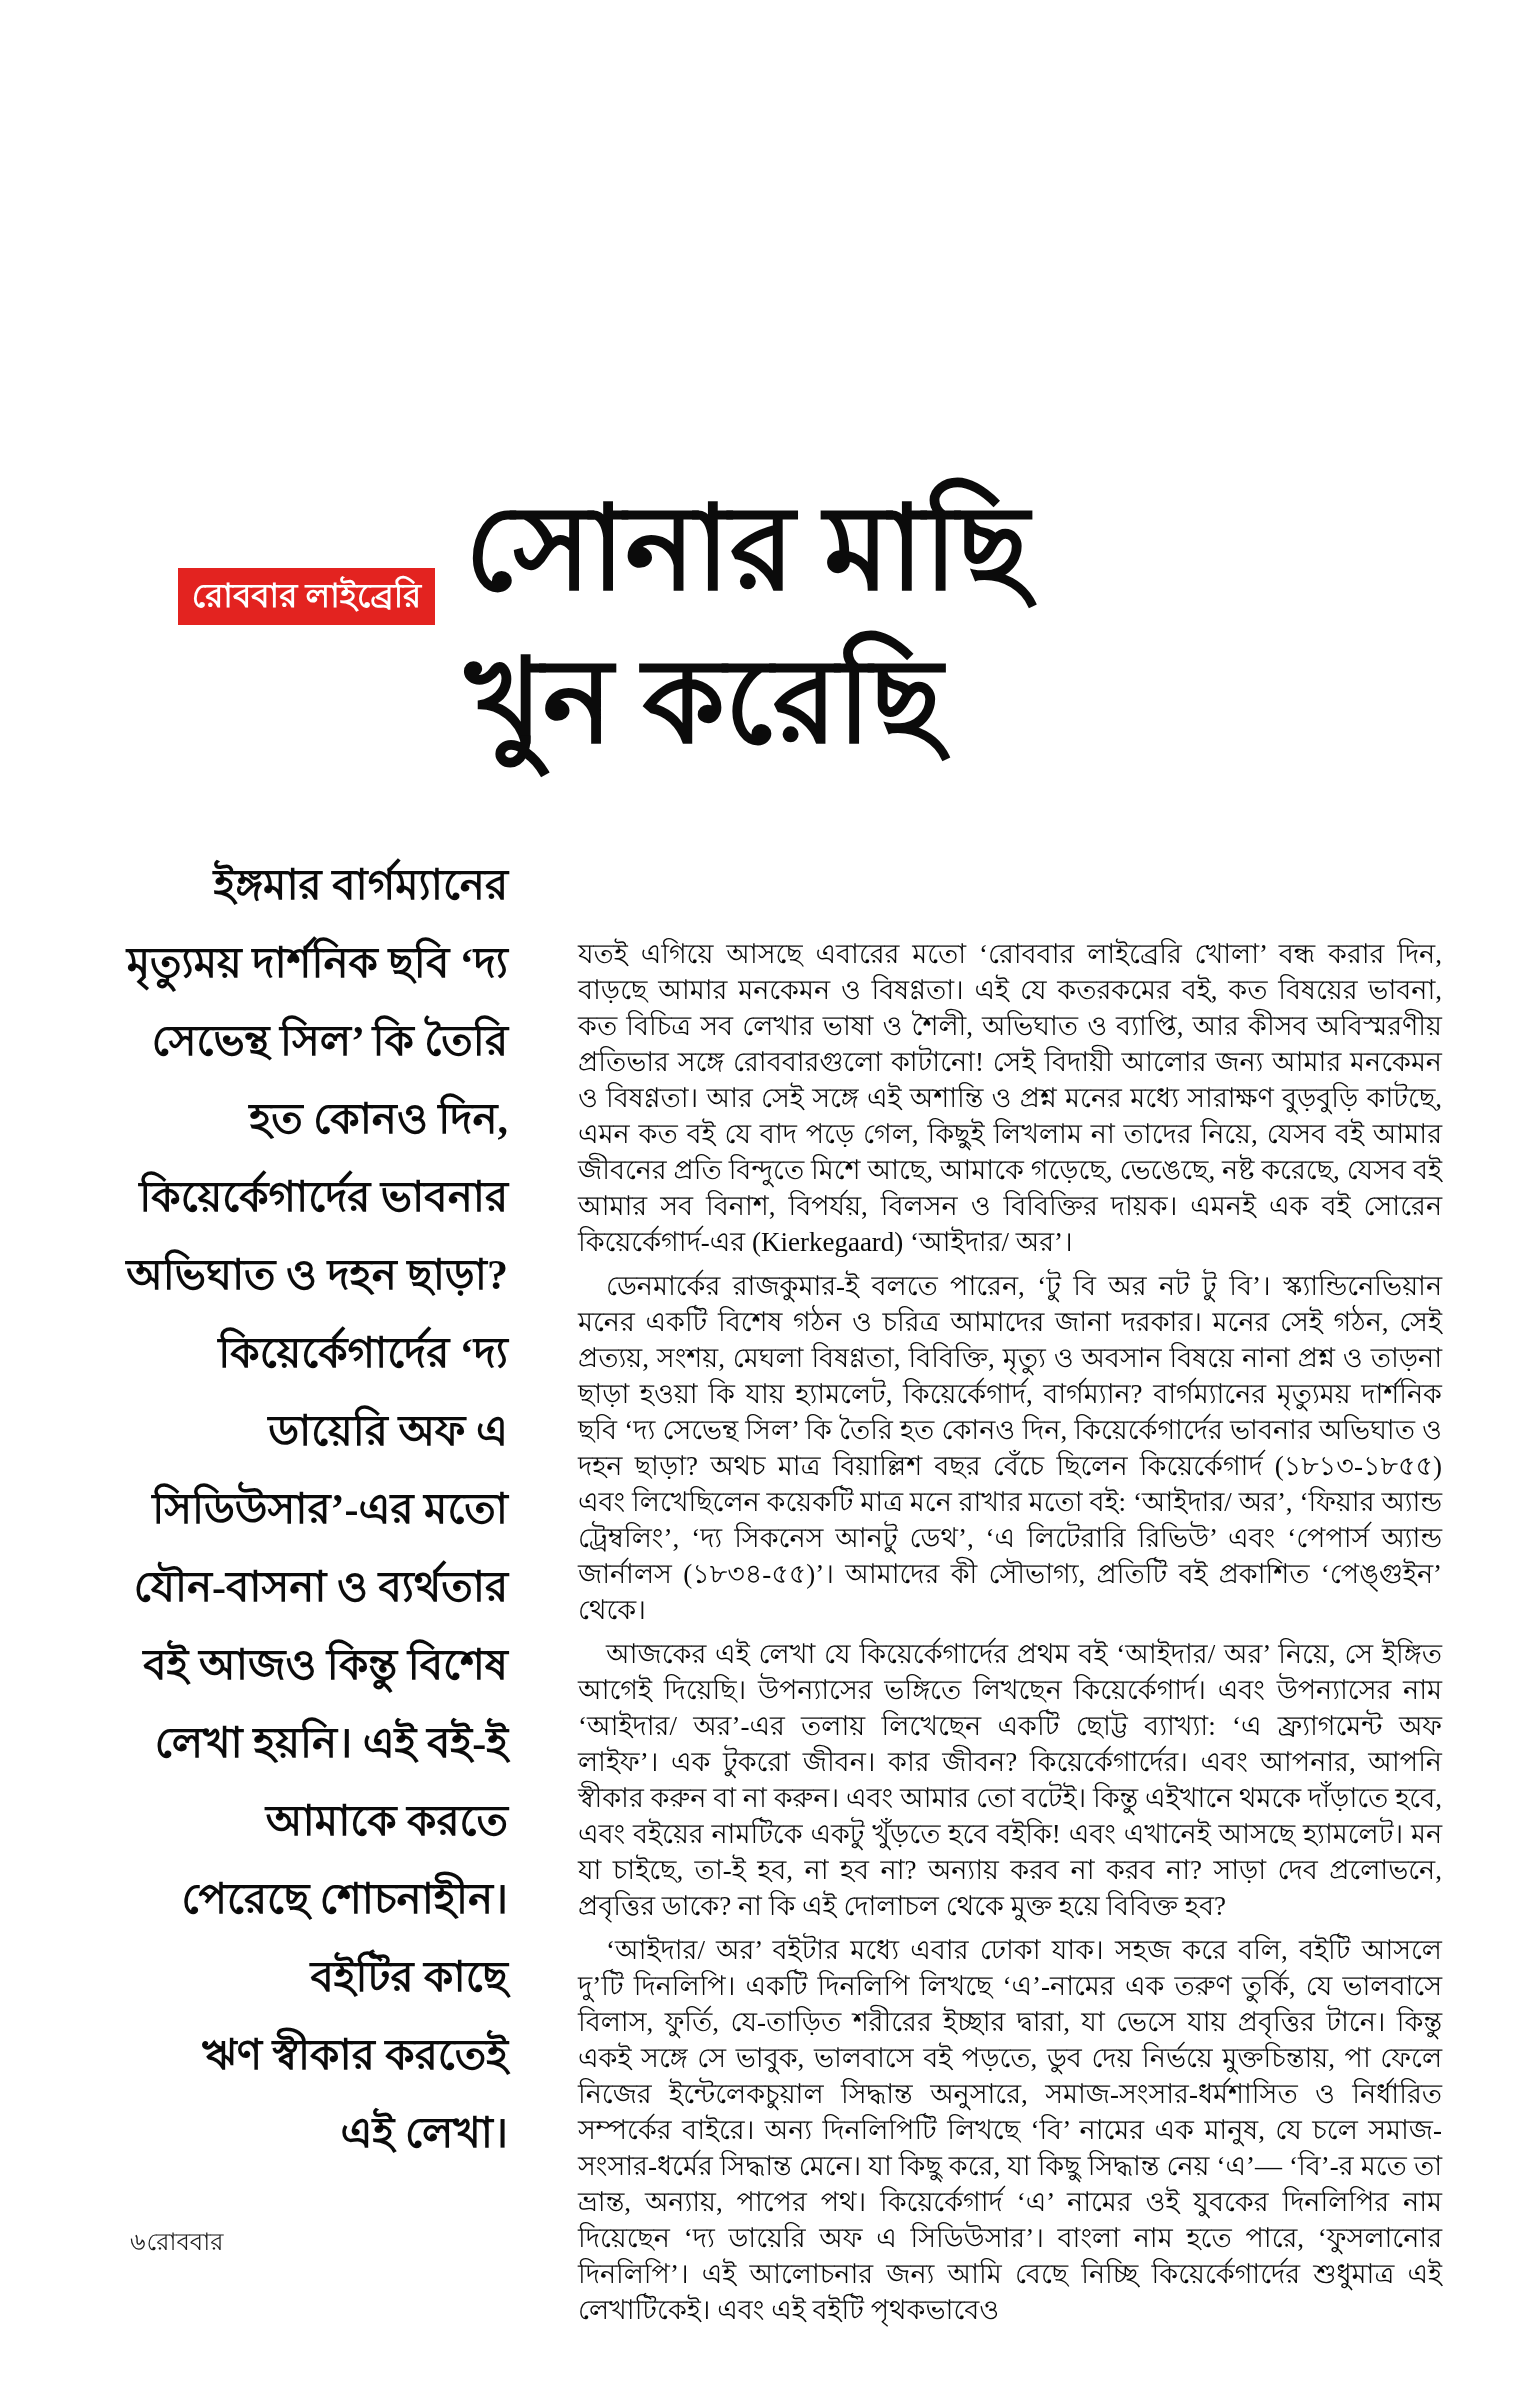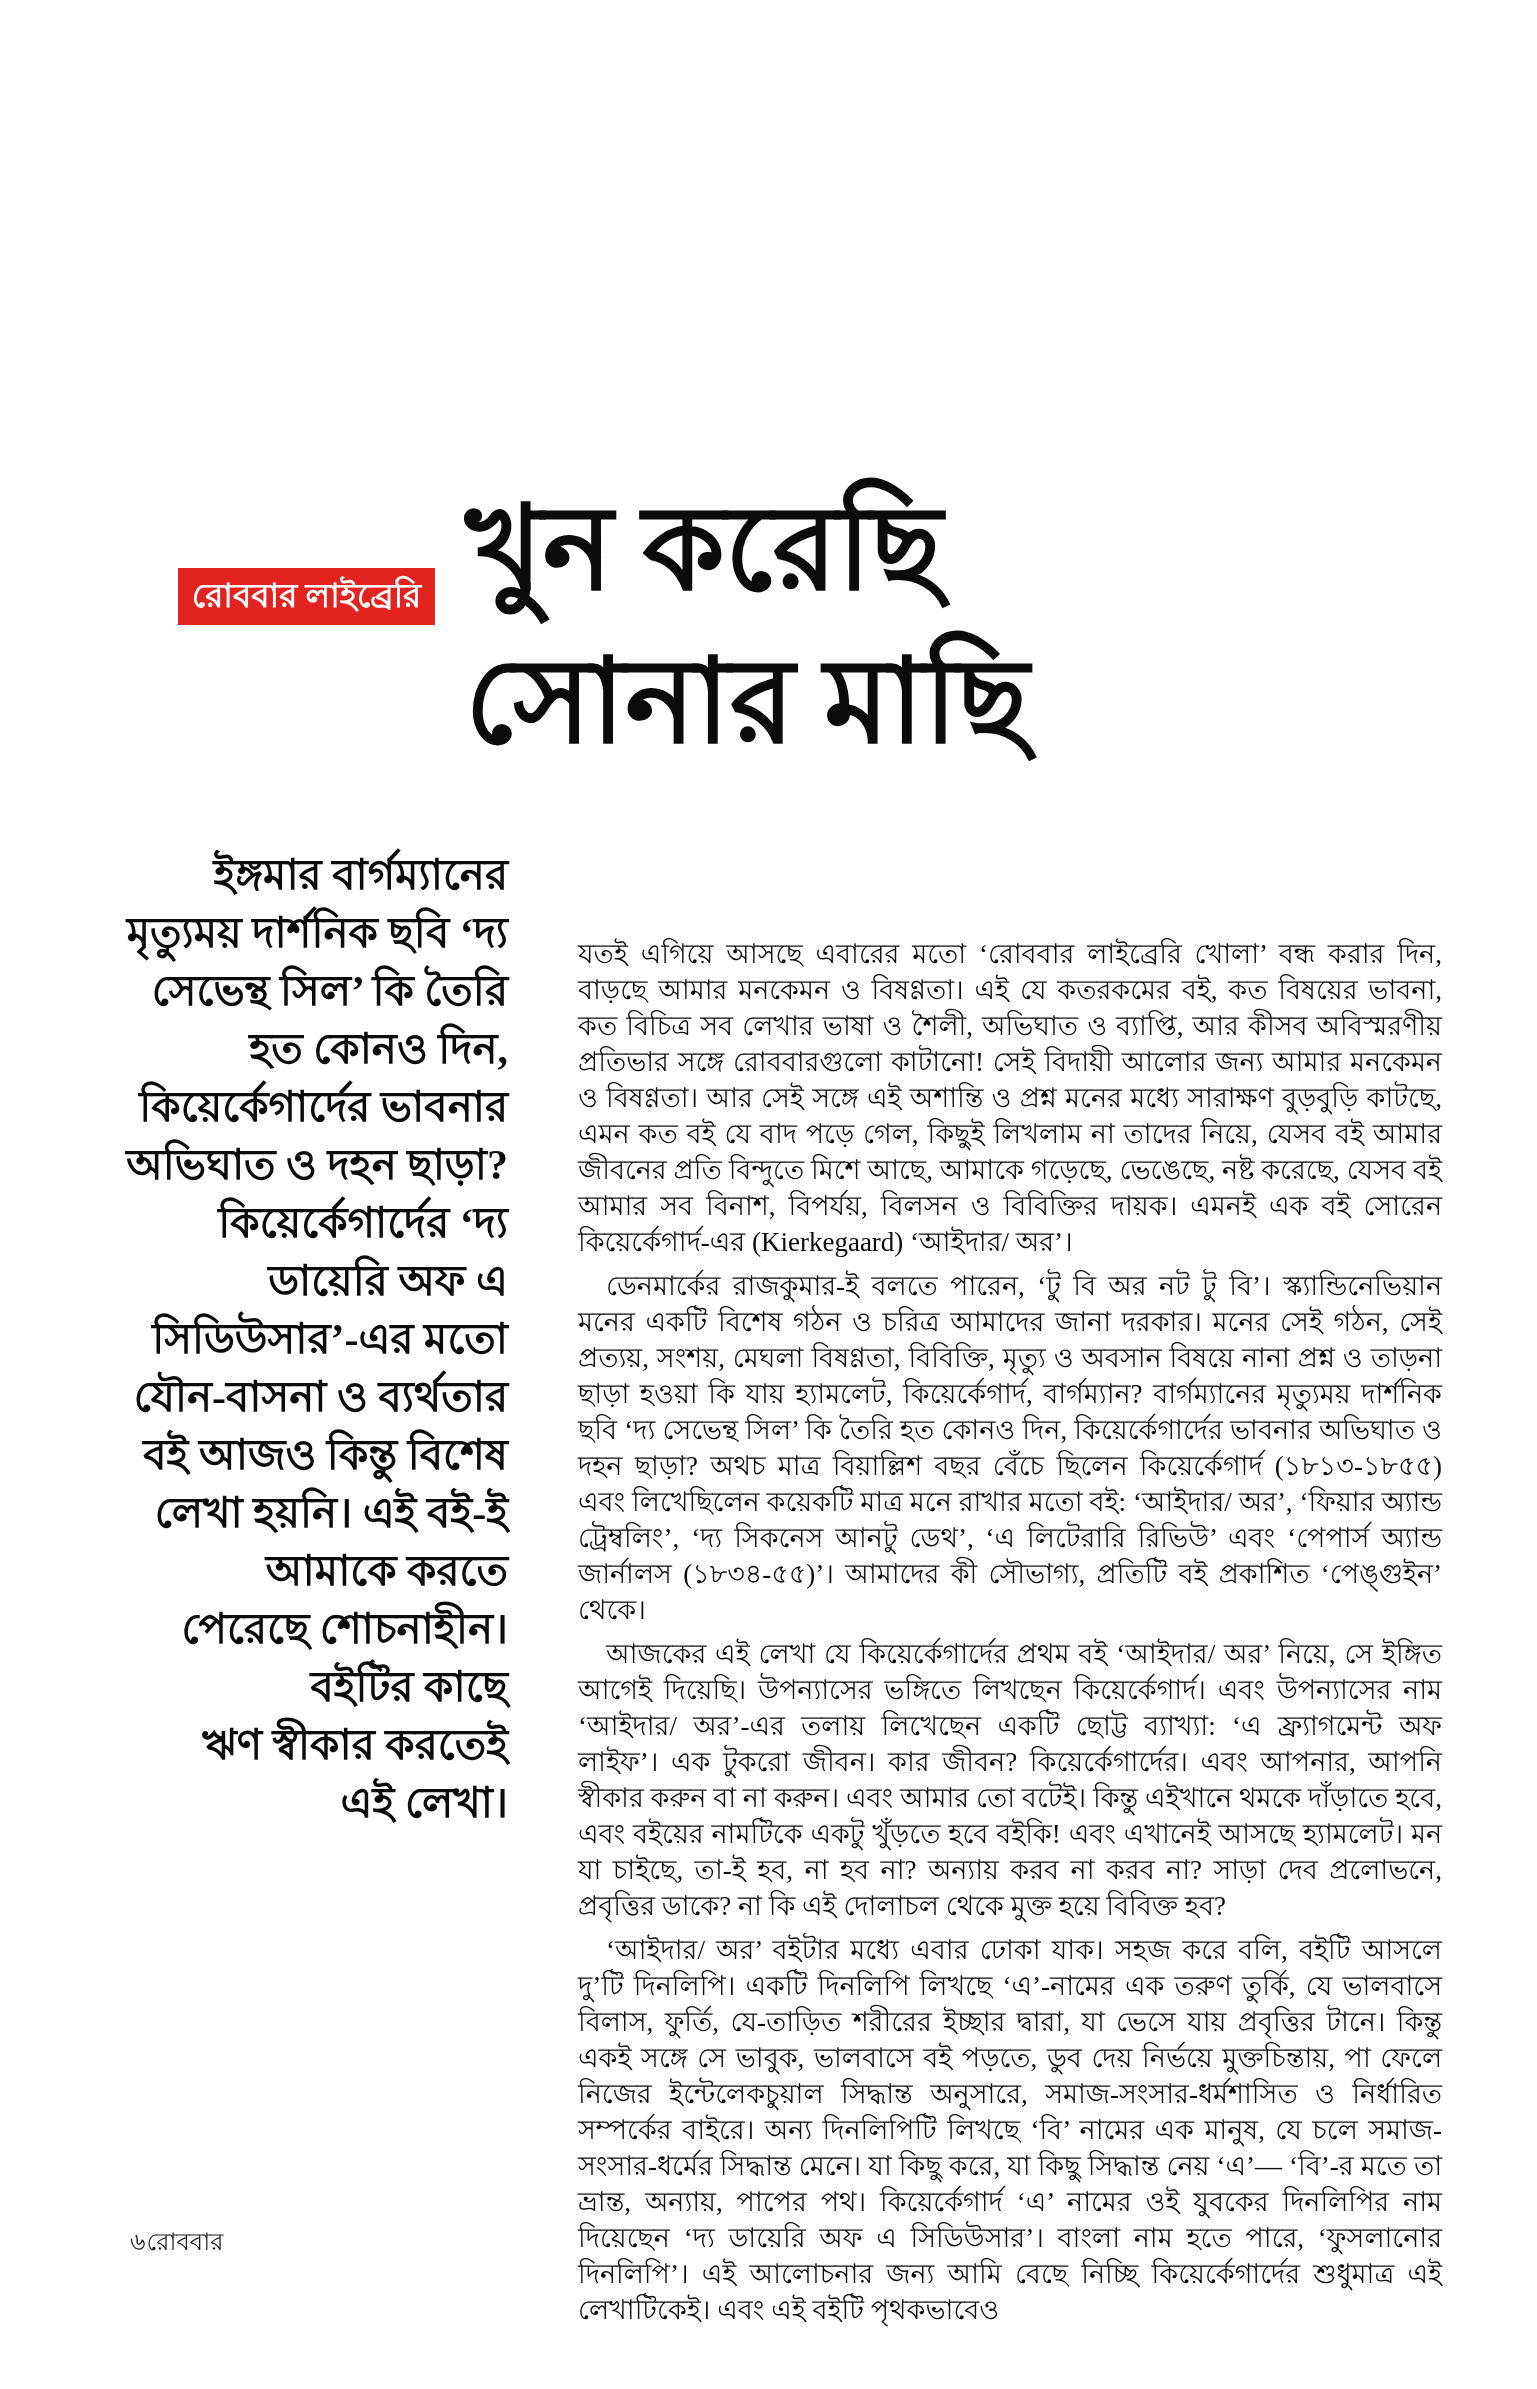--- a/index.html
+++ b/index.html
@@ -47,21 +47,21 @@
     color: #0b0b0b;
     white-space: nowrap;
   }
   .pullquote {
     position: absolute;
     left: 99px;
     top: 846px;
     width: 409px;
     text-align: right;
     font-size: 42px;
-    line-height: 58px;
+    line-height: 78px;
     font-weight: bold;
     color: #0b0b0b;
     white-space: pre-line;
   }
   .article-body {
     position: absolute;
     left: 570px;
     top: 928px;
     width: 880px;
     font-size: 27px;
@@ -82,22 +82,22 @@
   .footer .mag { margin-left: 1px; }
 </style>
 </head>
 <body>
 
 <div class="page">
 
   <div class="badge">রোববার লাইব্রেরি খোলা</div>
 
   <h1 class="headline">
+    <span>সোনার মাছি</span>
     <span>খুন করেছি</span>
-    <span>সোনার মাছি</span>
   </h1>
 
 
   <div class="pullquote">ইঙ্গমার বার্গম্যানের
 মৃত্যুময় দার্শনিক ছবি ‘দ্য
 সেভেন্থ সিল’ কি তৈরি
 হত কোনও দিন,
 কিয়ের্কেগার্দের ভাবনার
 অভিঘাত ও দহন ছাড়া?
 কিয়ের্কেগার্দের ‘দ্য

